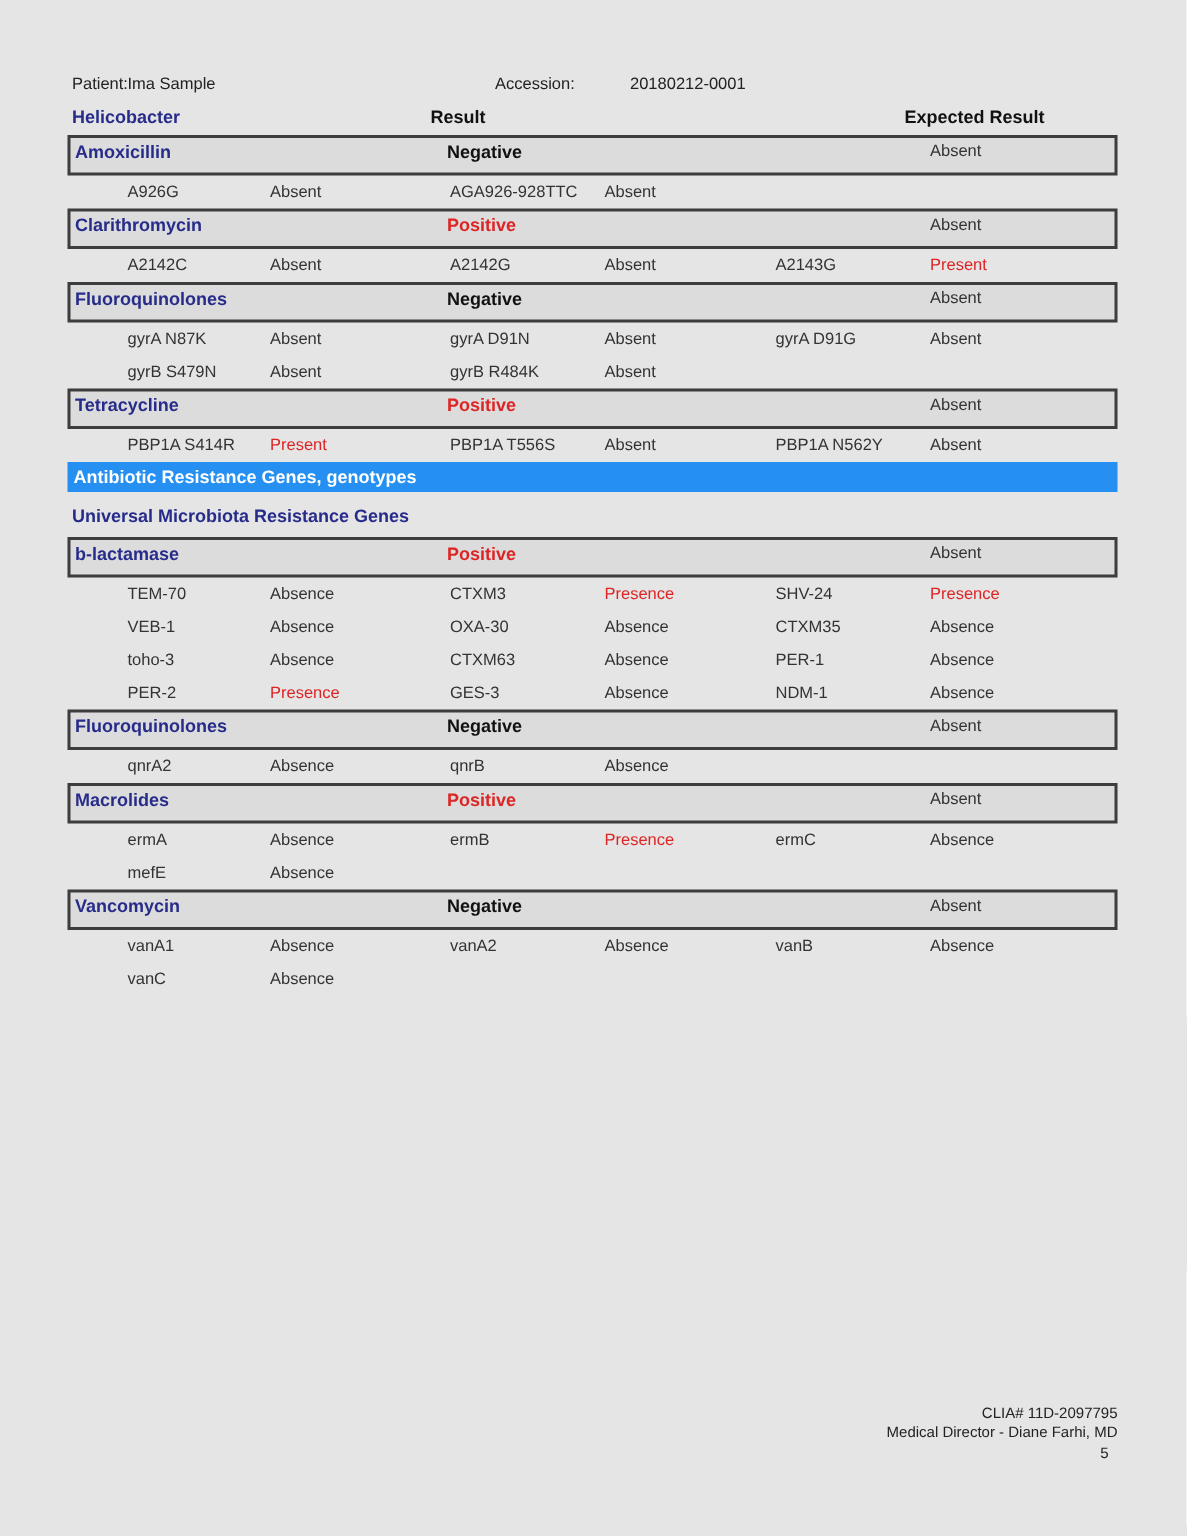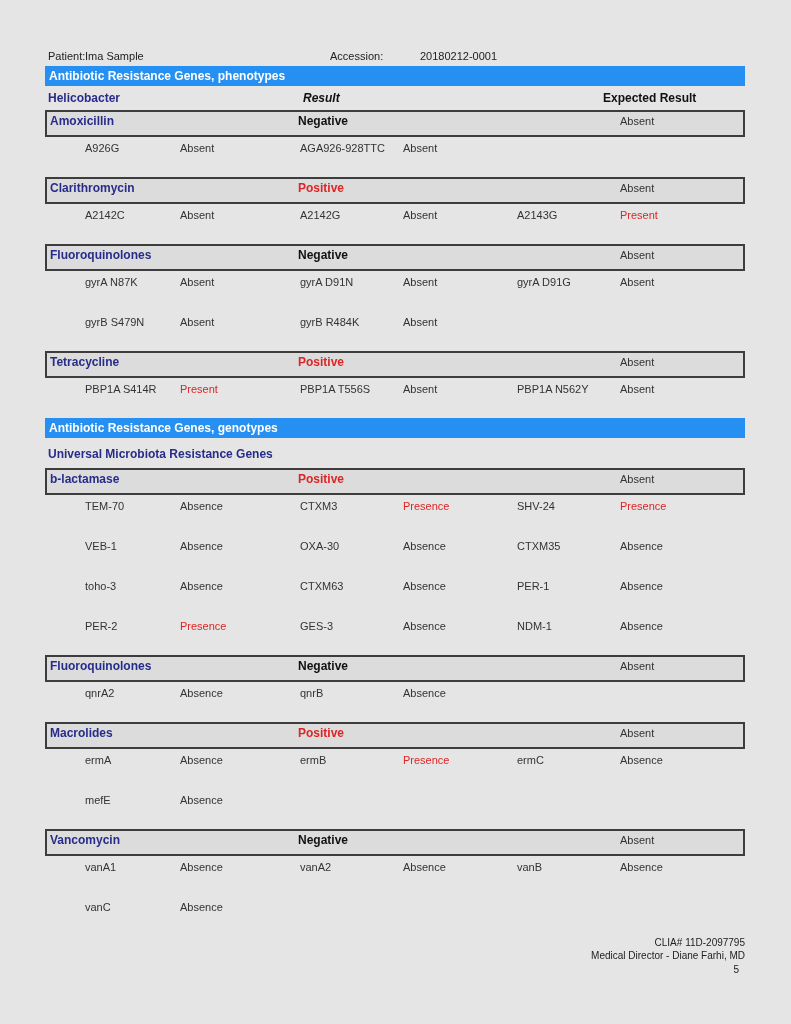--- a/index.html
+++ b/index.html
@@ -21,34 +21,34 @@
 
   
   .report-body{position:absolute;left:45px;top:66px;width:700px;}
 
   .section-bar{height:20px;line-height:20px;background:var(--blue);color:#ffffff;
     font-size:12px;font-weight:bold;padding-left:4px;}
 
   .col-header-row{position:relative;height:24px;font-size:12px;font-weight:bold;color:#111;}
   .col-header-row span{position:absolute;top:0;line-height:24px;white-space:nowrap;}
   .ch-org{left:3px;color:var(--navy);}
-  .ch-res{left:258px;font-style:italic;}
+  .ch-res{left:242px;}
   .ch-exp{left:558px;}
 
   .section-subtitle{margin:9px 0 7px 3px;height:14px;line-height:14px;
     font-size:12px;font-weight:bold;color:var(--navy);}
 
   .group-band{position:relative;height:27px;background:var(--band-bg);
     border:2px solid var(--band-border);}
   .group-band span{position:absolute;top:0;line-height:19px;white-space:nowrap;}
   .band-name{left:3px;font-size:12px;font-weight:bold;color:var(--navy);}
   .band-result{left:251px;font-size:12px;font-weight:bold;color:#111;}
   .band-expected{left:573px;font-size:11px;color:#333;}
 
-  .gene-row{position:relative;height:40px;font-size:11px;color:#333;}
+  .gene-row{position:relative;height:22px;font-size:11px;color:#333;}
   .gene-row span{position:absolute;top:0;line-height:23px;white-space:nowrap;}
   .g0{left:40px;} .v0{left:135px;}
   .g1{left:255px;} .v1{left:358px;}
   .g2{left:472px;} .v2{left:575px;}
 
   .red{color:var(--red) !important;}
 
   
   .footer-left{position:absolute;left:48px;top:936px;font-size:9px;line-height:13px;color:#222;}
   .footer-right{position:absolute;right:46px;top:936px;font-size:10px;line-height:13px;color:#222;text-align:right;}
@@ -60,21 +60,20 @@
 <div class="page">
 
   <div class="patient-row">
     <span class="p-label">Patient:</span>
     <span class="p-value">Ima Sample</span>
     <span class="a-label">Accession:</span>
     <span class="a-value">20180212-0001</span>
   </div>
 
   <div class="report-body" id="report-body">
-      <div class="section-bar">Antibiotic Resistance Genes, phenotypes</div>
       <div class="col-header-row">
         <span class="ch-org">Helicobacter</span>
         <span class="ch-res">Result</span>
         <span class="ch-exp">Expected Result</span>
       </div>
       <div class="group-band">
         <span class="band-name">Amoxicillin</span>
         <span class="band-result">Negative</span>
         <span class="band-expected">Absent</span>
       </div>

